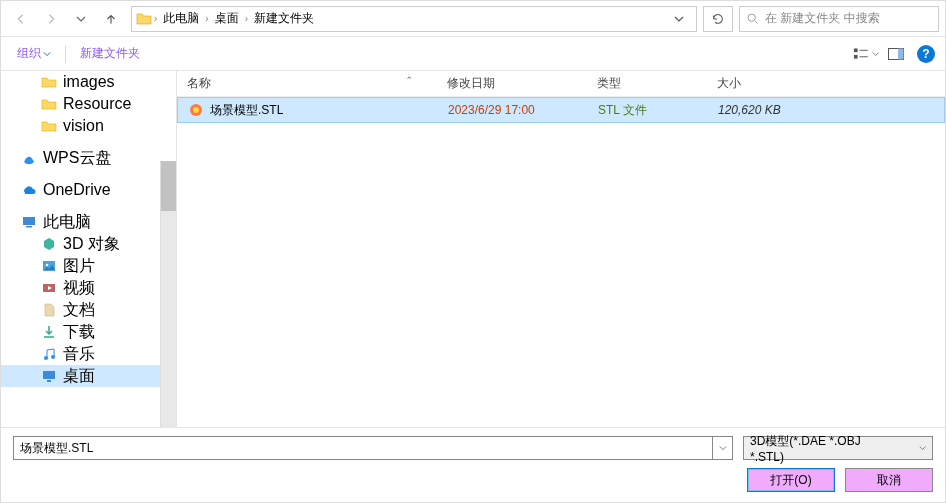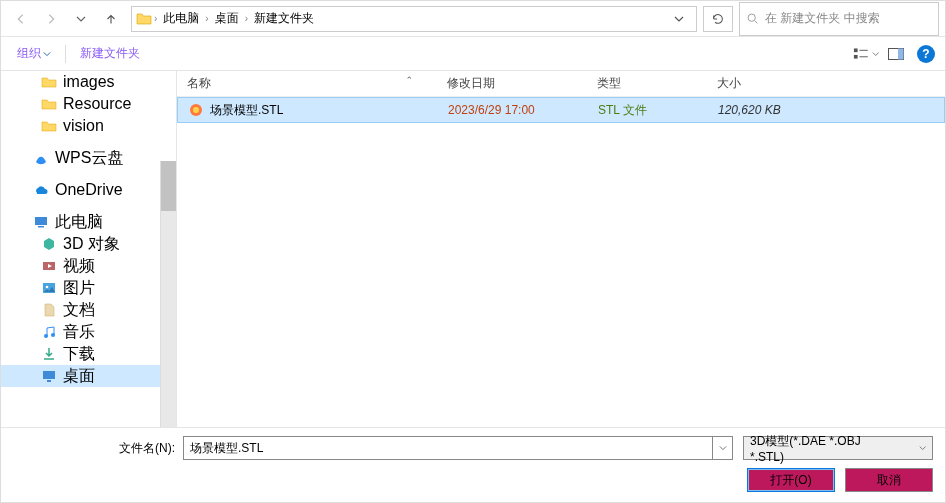--- a/index.html
+++ b/index.html
@@ -42,21 +42,21 @@
   .addrbar .folder-ic {
     width: 20px; height: 20px; display: flex; align-items: center; justify-content: center;
   }
   .crumbs { display: flex; align-items: center; flex: 1; }
   .crumb { padding: 2px 6px; }
   .crumb-sep { color: #888; font-size: 10px; }
   .addr-drop { width: 20px; text-align: center; color: #555; }
   .refresh { width: 30px; height: 26px; border: 1px solid #ccc; display:flex;align-items:center;justify-content:center; margin-right:4px;}
   .searchbox {
     width: 200px; height: 26px; border: 1px solid #ccc;
-    display: flex; align-items: center; padding: 16px 6px; color: #888;
+    display: flex; align-items: center; padding: 8px 6px; color: #888;
   }
   .searchbox .sicon { margin-right: 6px; }
 
   
   .toolbar {
     display: flex; align-items: center;
     height: 34px;
     padding: 0 10px;
     border-bottom: 1px solid #e5e5e5;
     font-size: 12px;
@@ -73,21 +73,21 @@
     border-bottom: 1px solid #e5e5e5;
   }
   .tree {
     width: 175px;
     overflow-y: auto;
     position: relative;
   }
   .tree-inner { position:absolute; inset:0; }
   .tree-scroll-strip { position:absolute; right:0; top:90px; width:16px; height:280px; background:#e8e8e8; border-left:1px solid #ddd;}
   .tree-thumb { position:absolute; top:0; width:100%; height:50px; background:#c2c2c2;}
-  .tnode { display:flex; align-items:center; height:22px; padding-left:32px; gap:6px; white-space:nowrap;}
+  .tnode { display:flex; align-items:center; height:22px; padding-left:20px; gap:6px; white-space:nowrap;}
   .tnode.lv2 { padding-left: 40px; }
   .tnode.sel { background:#cde8ff; }
   .tlabel { font-size:16px; }
   .ticon { width:16px; height:16px; display:inline-flex; align-items:center; justify-content:center;}
   .spacer-row { height:10px; }
 
   .filepane { flex:1; display:flex; flex-direction:column; border-left:1px solid #e5e5e5;}
   .cols { display:flex; height:26px; align-items:center; border-bottom:1px solid #eee; color:#444; font-size:12px;}
   .col { padding:0 10px; }
   .col.name { width:260px; display:flex; align-items:flex-start; justify-content:space-between;}
@@ -109,21 +109,21 @@
   .bottom {
     padding: 8px 12px 10px 12px;
     display:flex; flex-direction:column; gap:8px;
   }
   .row { display:flex; align-items:center; }
   .fn-label { width:170px; text-align:right; padding-right:8px; }
   .fn-input { flex:1; height:24px; border:1px solid #888; padding:0 6px; font-size:12px;}
   .fn-drop { width:20px; border:1px solid #888; border-left:none; height:24px; display:flex;align-items:center;justify-content:center; }
   .type-select { width:190px; height:24px; border:1px solid #888; background:#efefef; margin-left:10px; display:flex; align-items:center; justify-content:space-between; padding:0 6px;gap:33px;}
   .btnrow { justify-content:flex-end; gap:10px; }
-  .btn { width:88px; height:24px; border:1px solid #888; background:#be185d; display:flex;align-items:center;justify-content:center;}
+  .btn { width:88px; height:24px; border:1px solid #888; background:#f0abfc; display:flex;align-items:center;justify-content:center;}
   .btn.primary { border:1px solid #0b78d7; box-shadow: inset 0 0 0 1px #7fbef2;}
 
   
   svg { display:block; }
 </style>
 </head>
 <body>
 
 <div class="navbar">
   <div class="nav-btn disabled">
@@ -277,61 +277,61 @@
           <span class="ticon">
             <svg width="16" height="16" viewBox="0 0 16 16">
               <path d="M8 2l5 3v6l-5 3-5-3V5z" fill="#3fb7a0"></path>
             </svg>
           </span>
           <span class="tlabel">3D 对象</span>
         </div>
         <div class="tnode lv2">
           <span class="ticon">
             <svg width="16" height="16" viewBox="0 0 16 16">
-              <rect x="2" y="4" width="12" height="8" fill="#b66"></rect>
-              <path d="M7 6l4 2-4 2z" fill="#fff"></path>
-            </svg>
-          </span>
-          <span class="tlabel">视频</span>
-        </div>
-        <div class="tnode lv2">
-          <span class="ticon">
-            <svg width="16" height="16" viewBox="0 0 16 16">
               <rect x="2" y="3" width="12" height="10" fill="#4aa3df"></rect>
               <circle cx="6" cy="7" r="1.3" fill="#fff"></circle>
               <path d="M3 12l3-3 2 2 3-4 3 5z" fill="#2d7ab5"></path>
             </svg>
           </span>
           <span class="tlabel">图片</span>
         </div>
         <div class="tnode lv2">
           <span class="ticon">
             <svg width="16" height="16" viewBox="0 0 16 16">
+              <rect x="2" y="4" width="12" height="8" fill="#b66"></rect>
+              <path d="M7 6l4 2-4 2z" fill="#fff"></path>
+            </svg>
+          </span>
+          <span class="tlabel">视频</span>
+        </div>
+        <div class="tnode lv2">
+          <span class="ticon">
+            <svg width="16" height="16" viewBox="0 0 16 16">
               <path d="M4 2h6l3 3v9H4z" fill="#ead9b0" stroke="#c8a85f" stroke-width="0.5"></path>
             </svg>
           </span>
           <span class="tlabel">文档</span>
+        </div>
+        <div class="tnode lv2">
+          <span class="ticon">
+            <svg width="16" height="16" viewBox="0 0 16 16">
+              <path d="M8 2v7M5 7l3 3 3-3M3 13h10" stroke="#3a8" stroke-width="1.5" fill="none"></path>
+            </svg>
+          </span>
+          <span class="tlabel">下载</span>
         </div>
         <div class="tnode lv2">
           <span class="ticon">
             <svg width="16" height="16" viewBox="0 0 16 16">
               <path d="M6 12V4l7-1v8" stroke="#2f8ef4" fill="none"></path>
               <circle cx="5" cy="12" r="2" fill="#2f8ef4"></circle>
               <circle cx="12" cy="11" r="2" fill="#2f8ef4"></circle>
             </svg>
           </span>
           <span class="tlabel">音乐</span>
-        </div>
-        <div class="tnode lv2">
-          <span class="ticon">
-            <svg width="16" height="16" viewBox="0 0 16 16">
-              <path d="M8 2v7M5 7l3 3 3-3M3 13h10" stroke="#3a8" stroke-width="1.5" fill="none"></path>
-            </svg>
-          </span>
-          <span class="tlabel">下载</span>
         </div>
         <div class="tnode lv2 sel">
           <span class="ticon">
             <svg width="16" height="16" viewBox="0 0 16 16">
               <rect x="2" y="3" width="12" height="8" fill="#3c8ad8"></rect>
               <rect x="6" y="12" width="4" height="2" fill="#3c8ad8"></rect>
             </svg>
           </span>
           <span class="tlabel">桌面</span>
         </div>
@@ -365,21 +365,20 @@
           <div class="cell date">2023/6/29 17:00</div>
           <div class="cell type">STL 文件</div>
           <div class="cell size">120,620 KB</div>
         </div>
       </div>
   </div>
 </div>
 
 <div class="bottom">
   <div class="row">
-    <div class="fn-label">文件名(N):</div>
     <input class="fn-input" value="场景模型.STL" style="">
     <div class="fn-drop">
       <svg width="8" height="8" viewBox="0 0 10 10">
           <path d="M1 3l4 4 4-4" stroke="#555" fill="none"></path>
         </svg>
     </div>
     <div class="type-select">
       <span>3D模型(*.DAE *.OBJ *.STL)</span>
       <svg width="8" height="8" viewBox="0 0 10 10">
           <path d="M1 3l4 4 4-4" stroke="#555" fill="none"></path>

